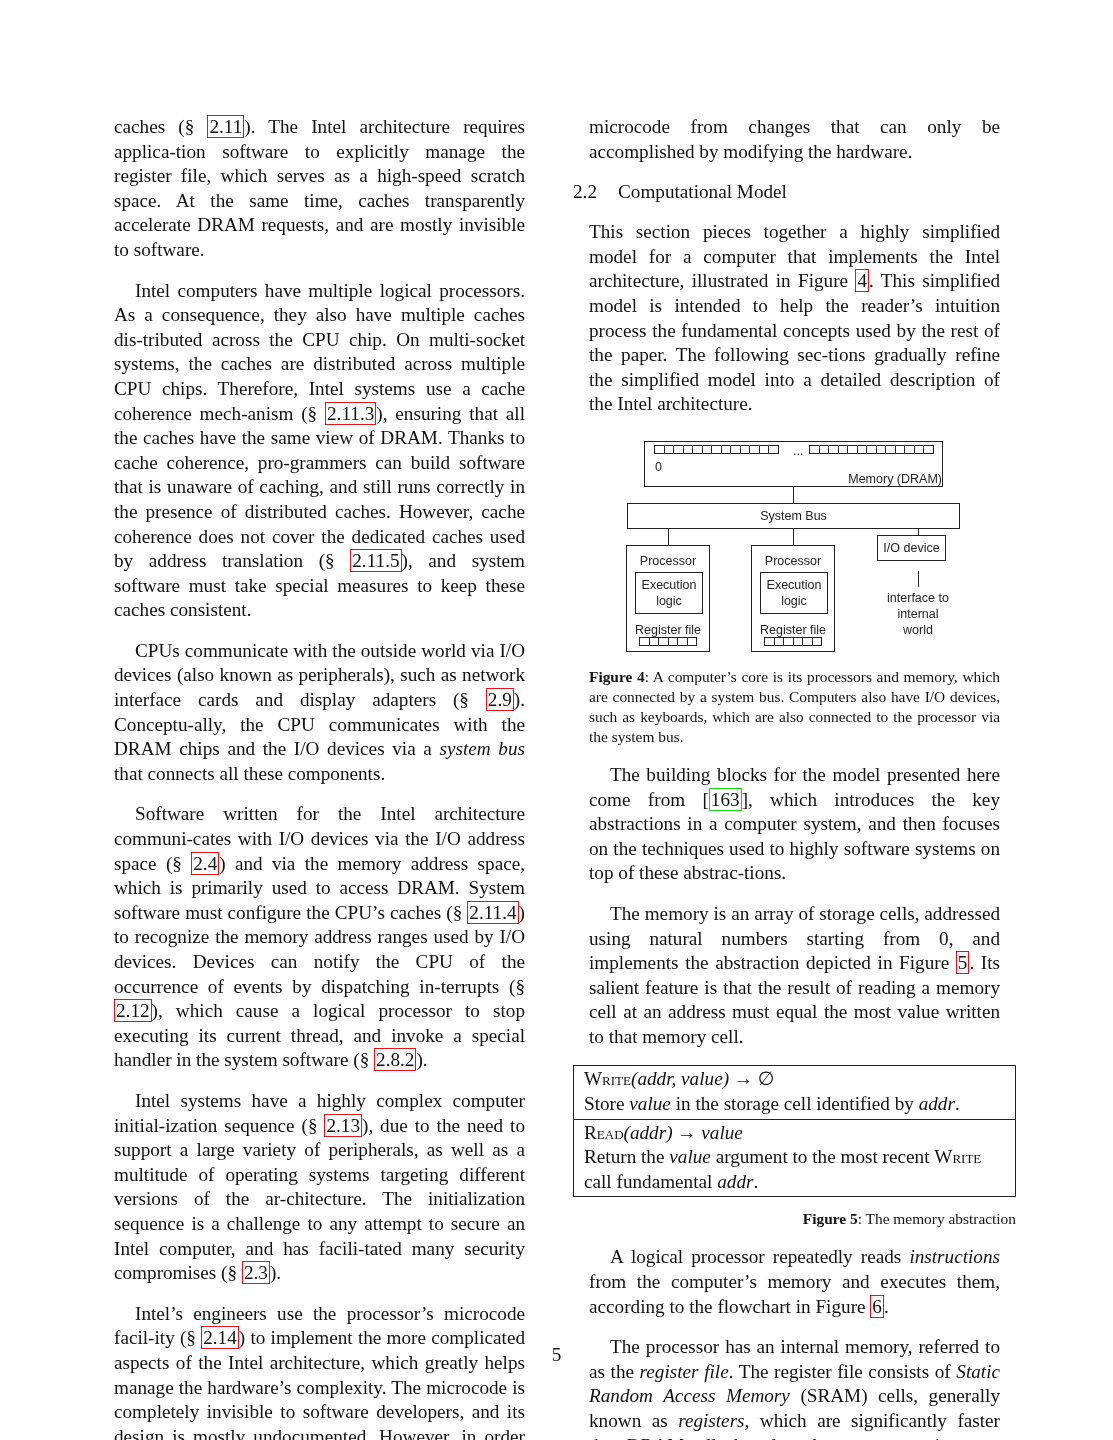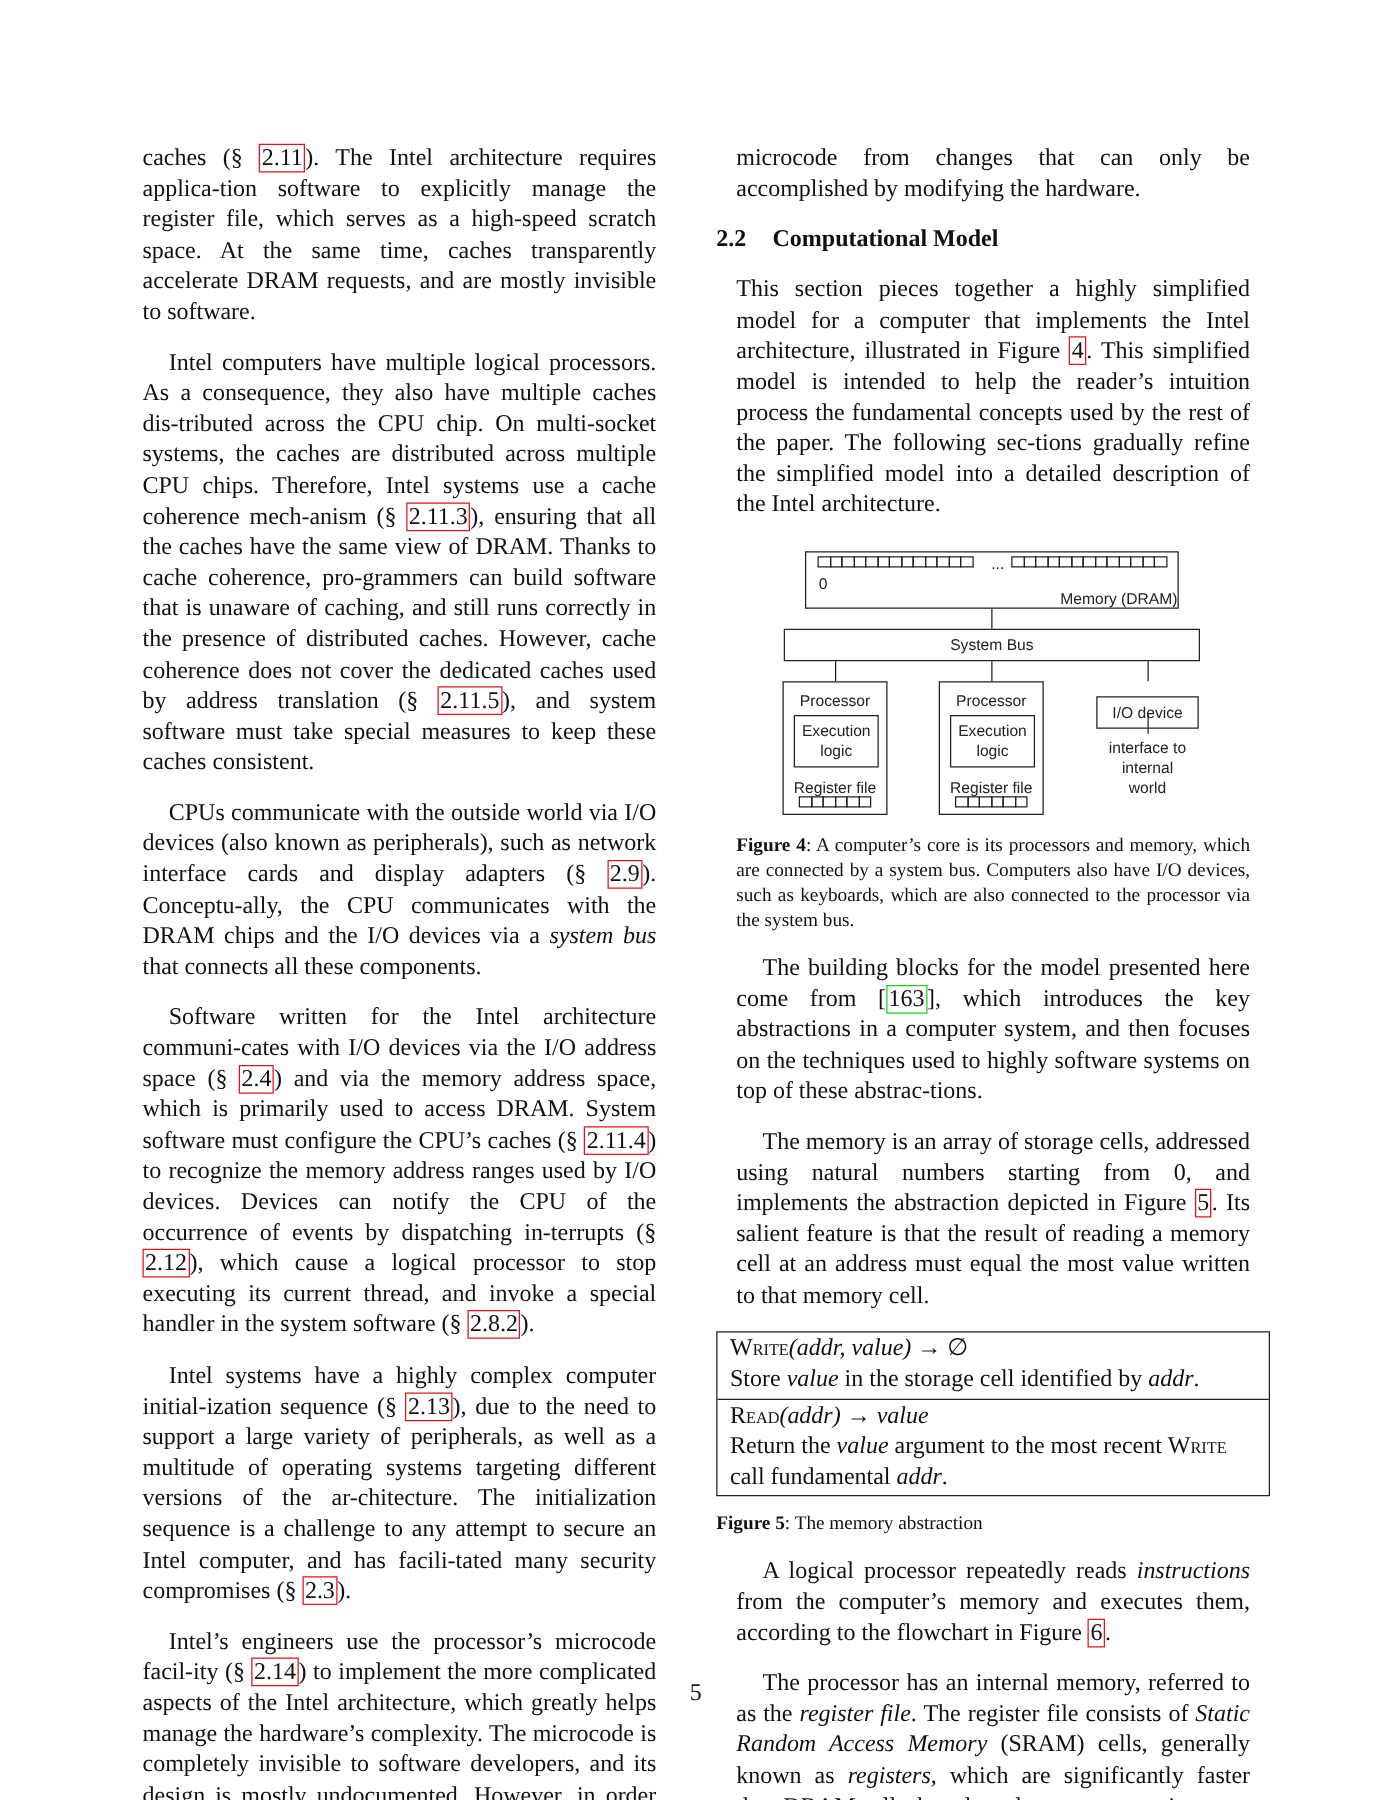--- a/index.html
+++ b/index.html
@@ -8,35 +8,35 @@
   .col { position: absolute; top: 99px; width: 443px; font-size: 19.2px; line-height: 24.6px;
          text-align: justify; hyphens: manual; }
   .col.left { left: 98px; }
   .col.right { left: 573px; }
   p { margin: 16px; }
   p.indent { text-indent: 21px; }
   .ref { border: 1.5px solid #e0141a; padding: 0 1px; line-height: 1; }
   .cite { border: 1.5px solid #16d416; padding: 0 1px; line-height: 1; }
   em, .it { font-style: italic; }
   .sc { font-variant: small-caps; }
-  h2 { font-size: 19.2px; font-weight: bold; margin: 6px 0 4px 0; line-height: 24px; }
+  h2 { font-size: 19.2px; font-weight: normal; margin: 6px 0 4px 0; line-height: 24px; }
   h2 .num { display: inline-block; width: 45px; }
   
   .fig4 { position: relative; width: 443px; height: 228px; margin-top: 10px; font-family: "Liberation Sans", "DejaVu Sans", sans-serif; font-size: 12.5px; color: #222; }
   .box { position: absolute; border: 1px solid #222; box-sizing: border-box; background: #fff; text-align: center; }
   .line { position: absolute; background: #222; }
   .cells { position: absolute; display: flex; }
   .cell { width: 10.5px; height: 9px; border: 1px solid #222; margin-left: -1px; box-sizing: border-box; }
   .fig-caption { font-size: 15.4px; line-height: 20px; text-align: justify; margin-top: 6px; font-family: Liberation Serif, serif; }
   .fig-caption b, .fig5-caption b { font-weight: bold; }
   
   .fig5 { border: 1.3px solid #222; margin-top: 16px; font-size: 19.2px; line-height: 24.6px; }
   .fig5 .row { padding: 1px 10px 2px 10px; text-align: left; }
   .fig5 .row + .row { border-top: 1.3px solid #222; }
-  .fig5-caption { font-size: 15.4px; text-align: left; margin: 12px 0 6px 0; line-height: 20px; }
+  .fig5-caption { font-size: 15.4px; text-align: right; margin: 12px 0 6px 0; line-height: 20px; }
   .page-num { position: absolute; top: 1344px; left: 0; width: 1113px; text-align: center; font-size: 19.2px; }
 </style>
 </head>
 <body>
 
 <div class="col left">
   <p><span>caches (§ </span><a class="ref">2.11</a><span>). The Intel architecture requires applica-tion software to explicitly manage the register file, which serves as a high-speed scratch space. At the same time, caches transparently accelerate DRAM requests, and are mostly invisible to software.</span></p>
   <p class="indent"><span>Intel computers have multiple logical processors. As a consequence, they also have multiple caches dis-tributed across the CPU chip. On multi-socket systems, the caches are distributed across multiple CPU chips. Therefore, Intel systems use a cache coherence mech-anism (§ </span><a class="ref">2.11.3</a><span>), ensuring that all the caches have the same view of DRAM. Thanks to cache coherence, pro-grammers can build software that is unaware of caching, and still runs correctly in the presence of distributed caches.  However, cache coherence does not cover the dedicated caches used by address translation (§ </span><a class="ref">2.11.5</a><span>), and system software must take special measures to keep these caches consistent.</span></p>
   <p class="indent"><span>CPUs communicate with the outside world via I/O devices (also known as peripherals), such as network interface cards and display adapters (§ </span><a class="ref">2.9</a><span>).  Conceptu-ally, the CPU communicates with the DRAM chips and the I/O devices via a </span><em>system bus</em><span> that connects all these components.</span></p>
   <p class="indent"><span>Software written for the Intel architecture communi-cates with I/O devices via the I/O address space (§ </span><a class="ref">2.4</a><span>) and via the memory address space, which is primarily used to access DRAM. System software must configure the CPU’s caches (§ </span><a class="ref">2.11.4</a><span>) to recognize the memory address ranges used by I/O devices. Devices can notify the CPU of the occurrence of events by dispatching in-terrupts (§ </span><a class="ref">2.12</a><span>), which cause a logical processor to stop executing its current thread, and invoke a special handler in the system software (§ </span><a class="ref">2.8.2</a><span>).</span></p>
@@ -122,21 +122,21 @@
       <div class="cells" style="left:13px; top:91px;">
         <div class="cell"></div>
           <div class="cell"></div>
           <div class="cell"></div>
           <div class="cell"></div>
           <div class="cell"></div>
           <div class="cell"></div>
       </div>
     </div>
 
-    <div class="box" style="left:304px; top:124px; width:82px; height:26px; line-height:24px;">
+    <div class="box" style="left:304px; top:102px; width:69px; height:26px; line-height:24px;">
       <span>I/O device</span>
     </div>
     <div class="line" style="left:345px; top:138px; width:1px; height:16px;"></div>
     <div style="position:absolute; left:300px; width:90px; top:157px; text-align:center; line-height:16px;">
       <div>interface to</div>
       <div>internal</div>
       <div>world</div>
     </div>
   </div>
   <p class="fig-caption"><b>Figure 4</b><span>:  A computer’s core is its processors and memory, which are connected by a system bus.  Computers also have I/O devices, such as keyboards, which are also connected to the processor via the system bus.</span></p>

